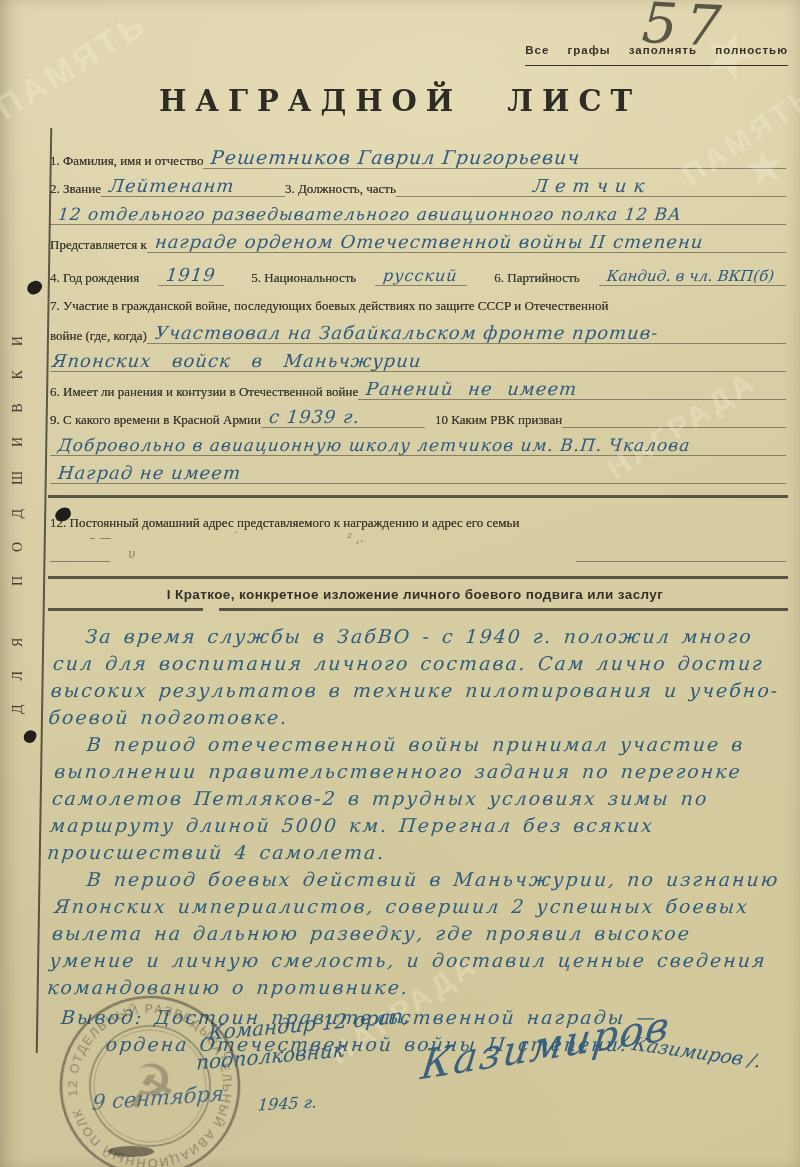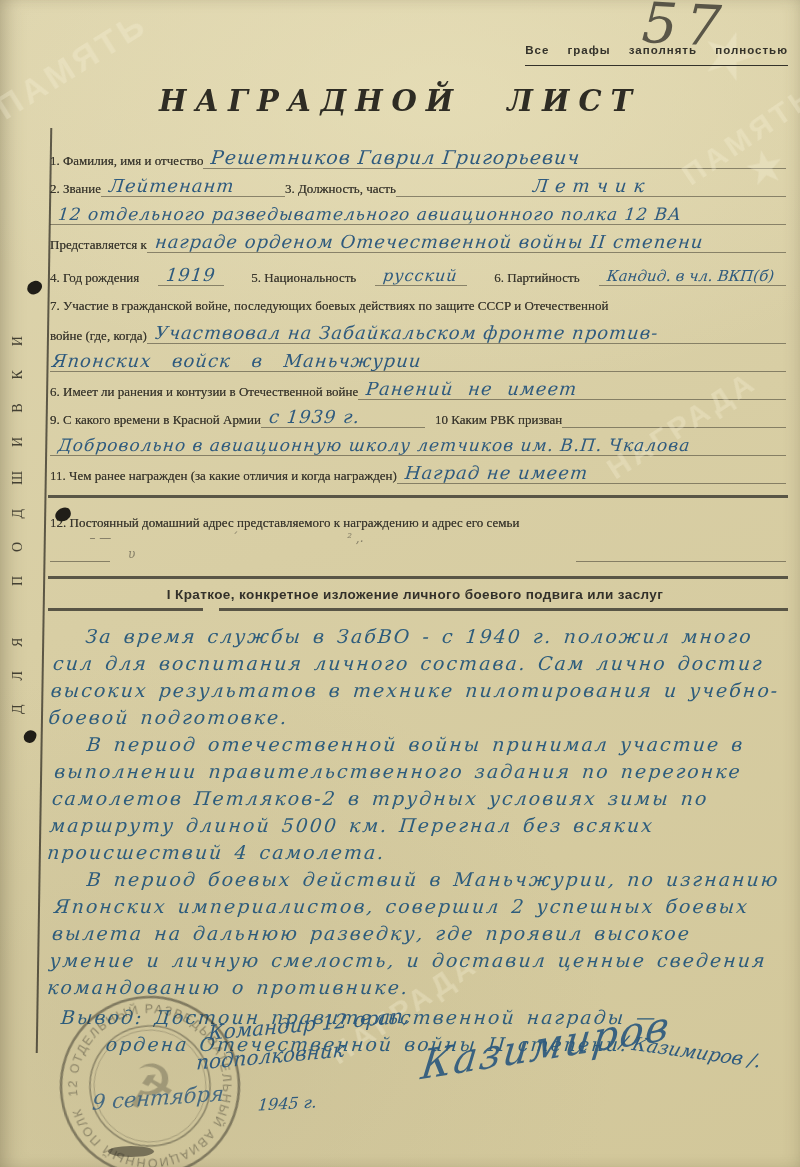--- a/index.html
+++ b/index.html
@@ -36,21 +36,21 @@
   }
   .pagenum{
     position:absolute;top:-8px;left:642px;
     font-family:"DejaVu Serif", serif;font-style:italic;
     font-size:56px;color:rgba(66,63,54,.85);letter-spacing:8px;
     transform:rotate(3deg);z-index:5;font-weight:300;
   }
   .title{
     margin:84px 0 0 0;text-align:center;
     font-family:"DejaVu Serif", serif;font-weight:bold;font-size:29px;
-    letter-spacing:9px;word-spacing:26px;color:#2e2c24;font-style:italic;
+    letter-spacing:9px;word-spacing:26px;color:#2e2c24;
   }
   
   .rule{height:3px;background:#35332b;opacity:.78;margin:10px 12px 0 48px;}
   .rule.seg{display:flex;gap:16px;background:none;}
   .rule.seg > div{height:3px;background:#35332b;}
   .heading{
     font-family:"Liberation Sans", sans-serif;font-weight:bold;font-size:13.5px;
     text-align:center;color:#33312a;margin:8px 20px 0 50px;letter-spacing:.4px;
   }
   
@@ -154,21 +154,20 @@
     <span class="plabel">9. С какого времени в Красной Армии</span>
     <span class="fill" style="flex:0 0 150px;"><span class="hw">с 1939 г.</span></span>
     <span class="plabel" style="margin-left:10px;">10 Каким РВК призван</span>
     <span class="fill"></span>
   </div>
   <div class="row">
     <span class="fill"><span class="hw" style="font-size:17px;">Добровольно в авиационную школу летчиков им. В.П. Чкалова</span></span>
   </div>
 
   <div class="row">
-    <span class="plabel">11. Чем ранее награжден (за какие отличия и когда награжден)</span>
     <span class="fill"><span class="hw">Наград не имеет</span></span>
   </div>
 
   <div class="rule" style="margin-top:11px;"></div>
 
   <div class="row" style="margin-top:12px;">
     <span class="plabel">12. Постоянный домашний адрес представляемого к награждению и адрес его семьи</span>
     <span class="faint" style="margin-left:-430px;position:relative;top:14px;">– —</span>
     <span class="faint" style="margin-left:120px;position:relative;top:14px;">´</span>
     <span class="faint" style="margin-left:110px;position:relative;top:14px;">² ,.</span>

